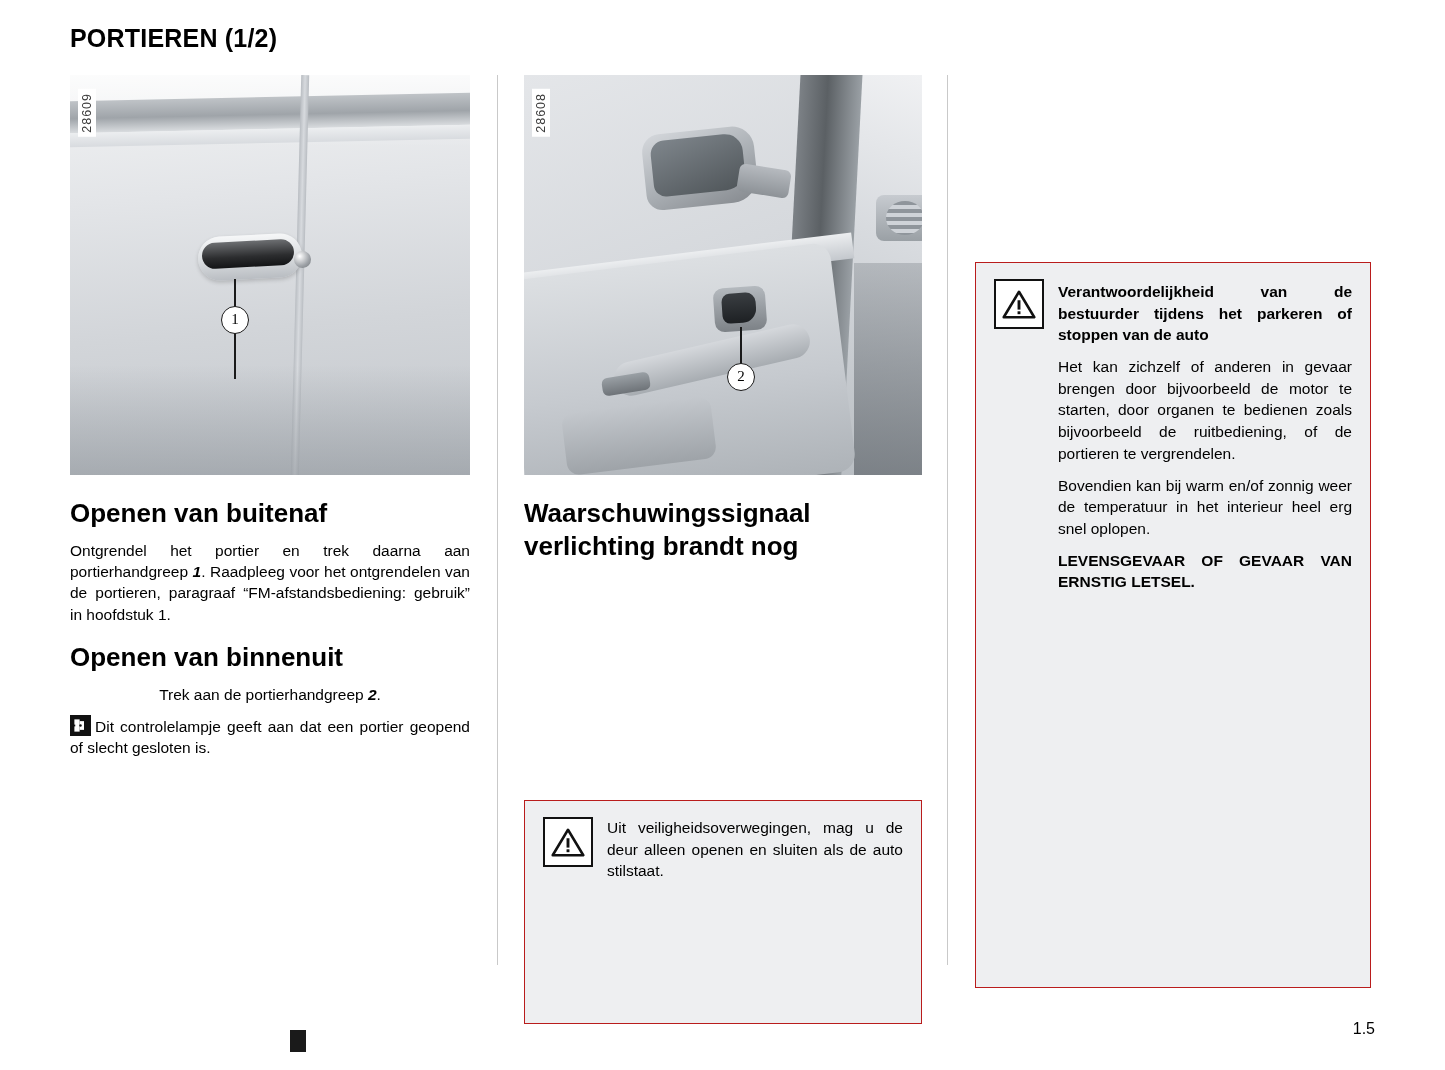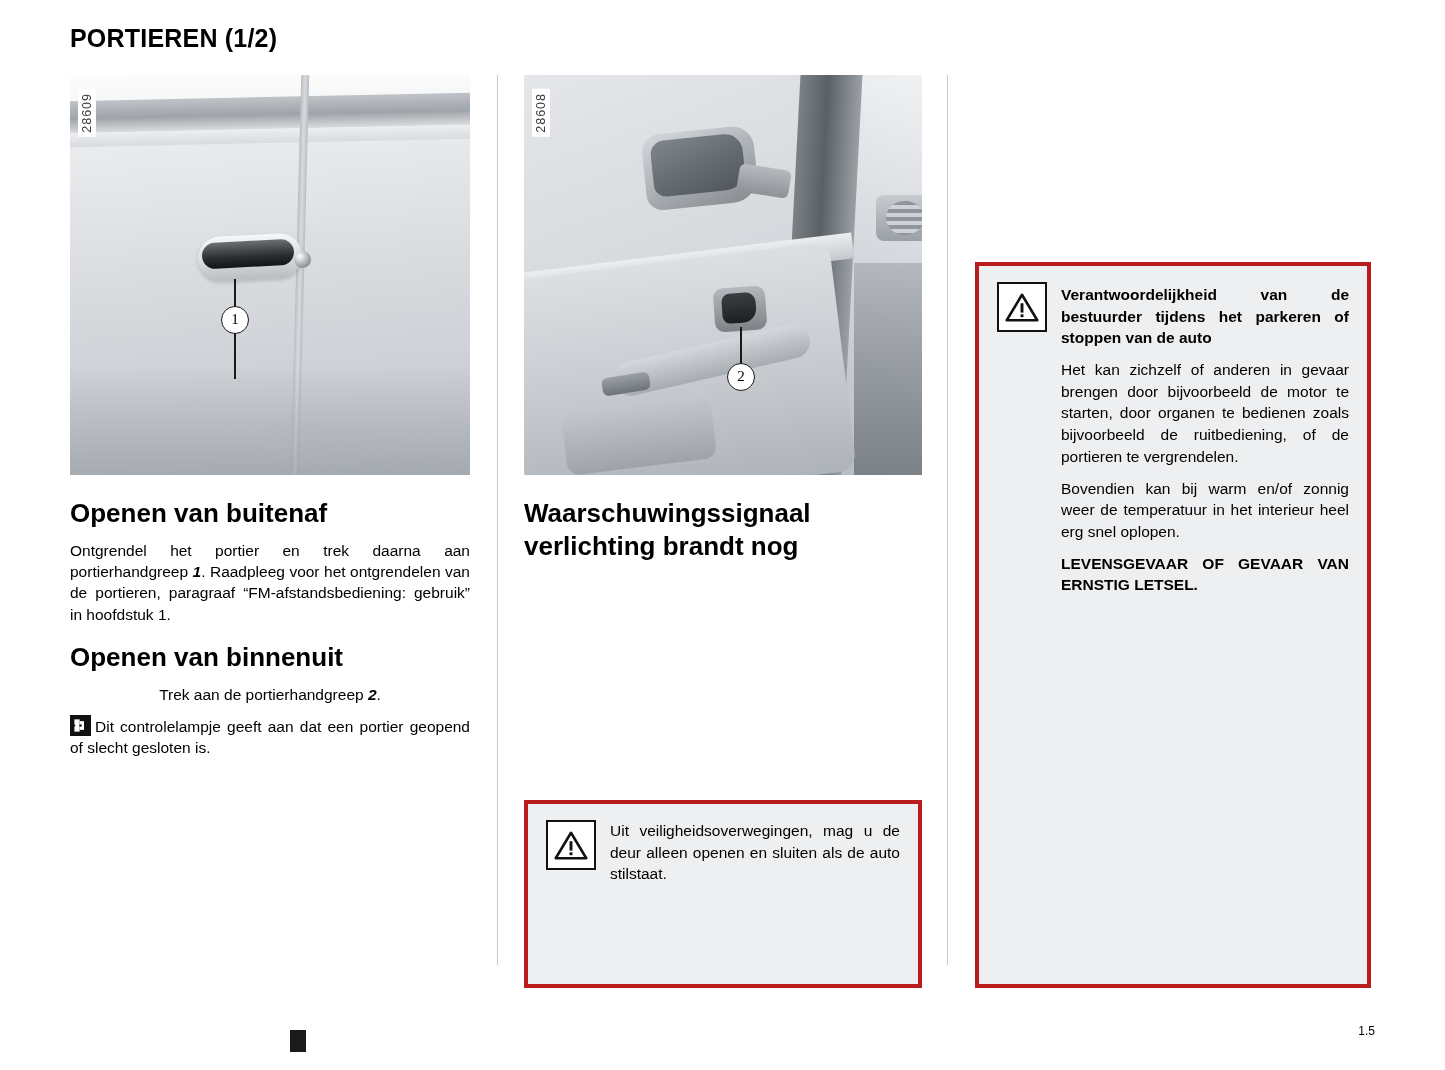--- a/index.html
+++ b/index.html
@@ -271,21 +271,21 @@
   .telltale {
     display: inline-block;
     width: 21px;
     height: 21px;
     vertical-align: -4px;
     margin-right: 4px;
   }
 
   
   .warnbox {
-    border: 4px solid #b91c1c;
+    border: 1px solid #b91c1c;
     background: #eeeff1;
     padding: 16px 18px 18px 18px;
     display: flex;
     gap: 14px;
   }
   .warn-icon {
     flex: 0 0 auto;
     width: 46px;
     height: 46px;
     border: 2px solid #111;
@@ -303,40 +303,40 @@
   .warn-text p:last-child { margin-bottom: 0; }
   .warn-text .hd { font-weight: bold; }
   .warn-text .caps { font-weight: bold; }
   .indent { text-indent: 26px; }
 
   .box-col2 {
     position: absolute;
     left: 524px;
     top: 800px;
     width: 398px;
-    height: 188px;
+    height: 224px;
     box-sizing: border-box;
   }
   .box-col3 {
     position: absolute;
     left: 975px;
     top: 262px;
     width: 396px;
     height: 726px;
     box-sizing: border-box;
     align-items: flex-start;
   }
   .box-col3 .warn-text { padding-top: 2px; }
 
   
   .page-number {
     position: absolute;
     right: 70px;
     bottom: 32px;
-    font-size: 12px;
+    font-size: 16px;
   }
   .footer-mark {
     position: absolute;
     left: 290px;
     bottom: 18px;
     width: 16px;
     height: 22px;
     background: #1a1a1a;
   }
 </style>

